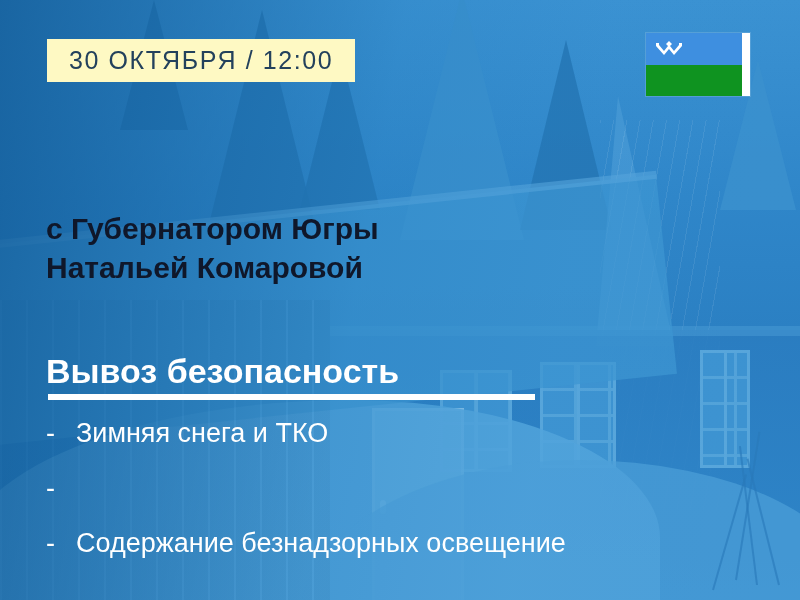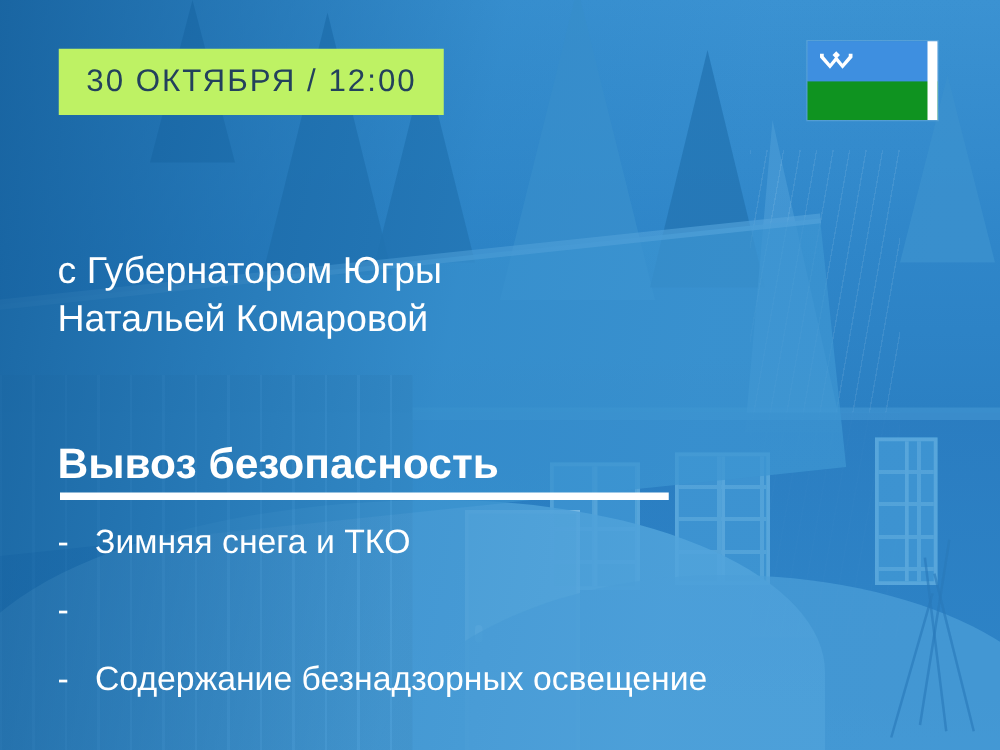--- a/index.html
+++ b/index.html
@@ -232,23 +232,23 @@
   
   .content {
     position: absolute;
     inset: 0;
   }
 
   .date-badge {
     position: absolute;
     left: 47px;
     top: 39px;
-    height: 53px;
+    height: 43px;
     padding: 0 22px;
-    background: #bef264;
+    background: #fef9c3;
     display: flex;
     align-items: center;
     box-sizing: border-box;
   }
   .date-badge span {
     font-size: 25px;
     letter-spacing: 1.6px;
     color: #23415c;
     font-weight: 400;
     white-space: nowrap;
@@ -262,25 +262,25 @@
     line-height: 62px;
     font-weight: 700;
     color: #ffffff;
     letter-spacing: -0.5px;
     white-space: nowrap;
   }
 
   .subtitle {
     position: absolute;
     left: 46px;
-    top: 197px;
+    top: 209px;
     font-size: 30px;
     line-height: 39px;
-    font-weight: 400;
-    color: #ffffff;
+    font-weight: 700;
+    color: #0f172a;
     white-space: nowrap;
   }
   .subtitle div { white-space: nowrap; }
 
   .topic {
     position: absolute;
     left: 46px;
     top: 352px;
     font-size: 34px;
     line-height: 38px;

